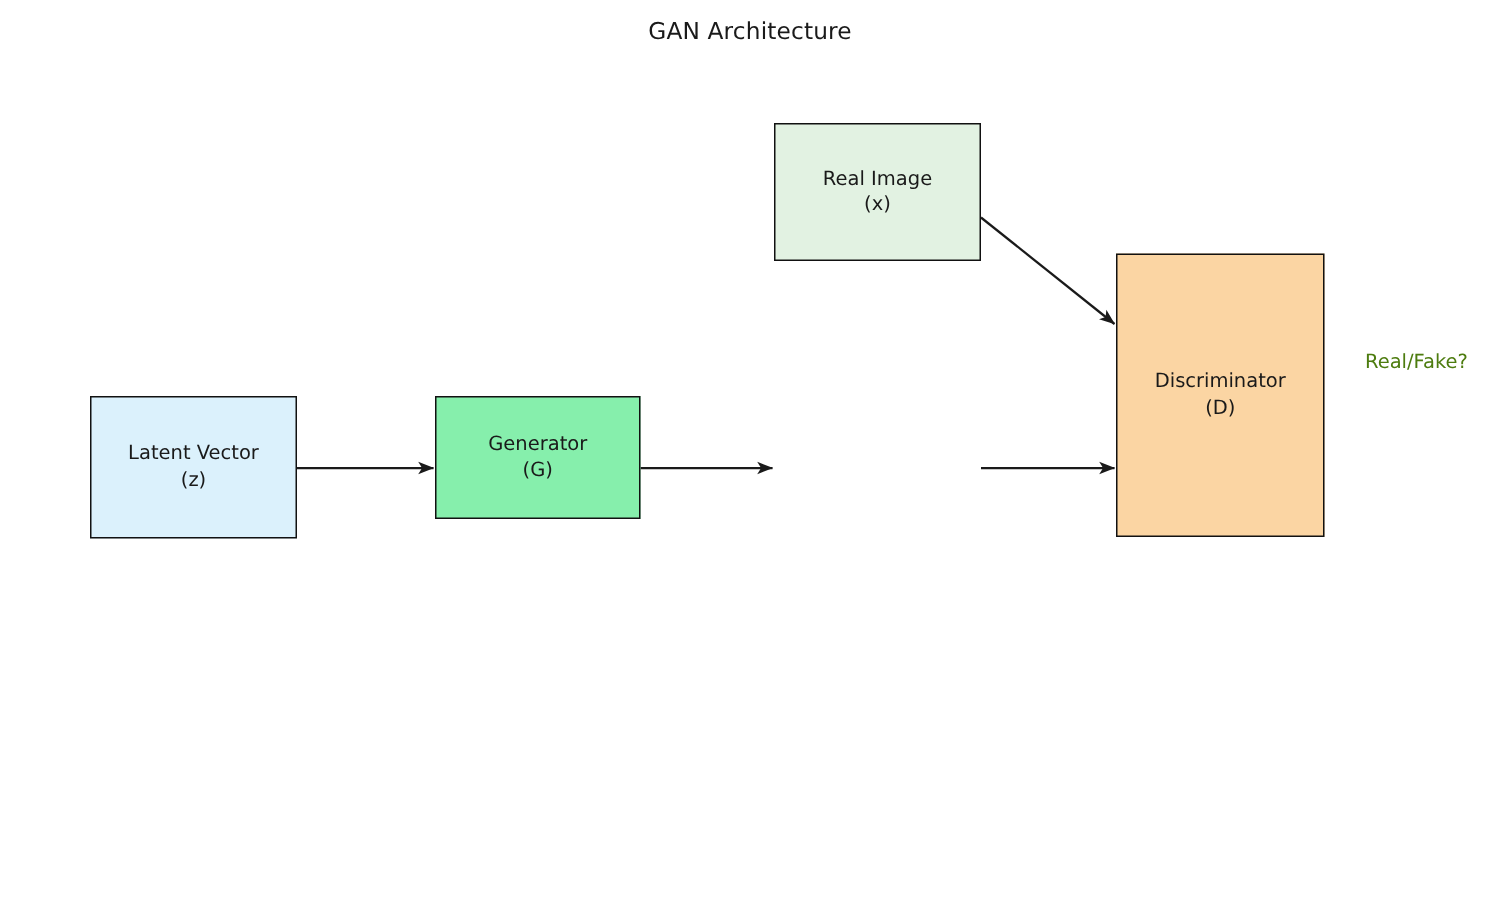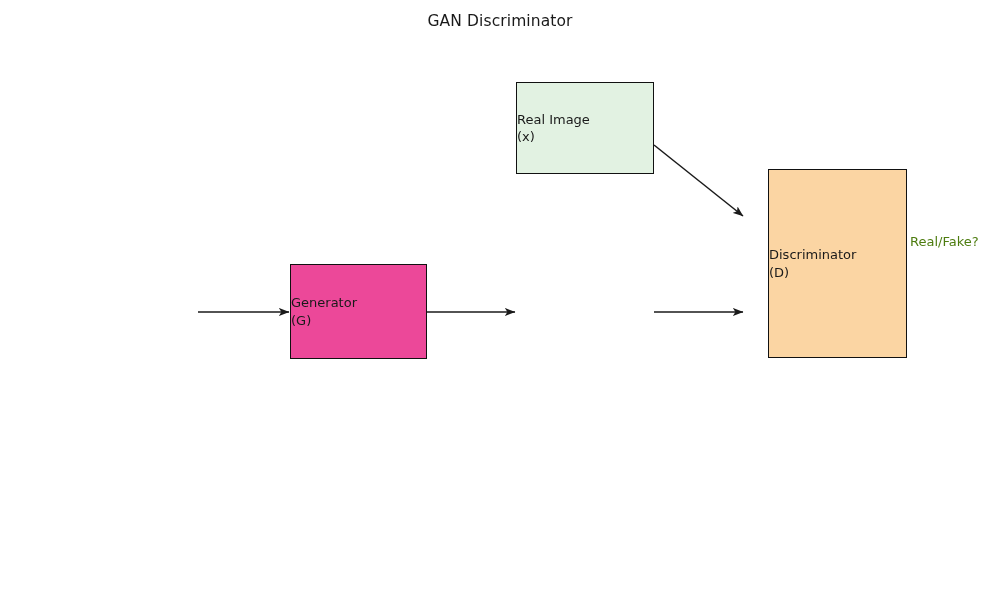--- a/index.html
+++ b/index.html
@@ -30,21 +30,21 @@
     font-size: 15.5px;
     color: #1a1a1a;
     letter-spacing: 0.1px;
   }
   .node {
     position: absolute;
     box-sizing: border-box;
     border: 1.4px solid #111111;
     display: flex;
     flex-direction: column;
-    align-items: flex-start;
+    align-items: center;
     justify-content: center;
     font-size: 13px;
     line-height: 1.33;
     color: #1a1a1a;
     text-align: center;
   }
   .node .line2 { display: block; }
   .edge-label {
     position: absolute;
     font-size: 13px;
@@ -58,48 +58,52 @@
     height: 600px;
     overflow: visible;
     pointer-events: none;
   }
 </style>
 </head>
 <body>
 
 <div id="canvas">
 
-  <div class="diagram-title">GAN Discriminator</div>
+  <div class="diagram-title">GAN Architecture</div>
 
   <svg class="arrows" viewBox="0 0 1000 600" xmlns="http://www.w3.org/2000/svg">
     <defs>
       <marker id="ah" markerWidth="11" markerHeight="9" refX="10.2" refY="4.5" orient="auto" markerUnits="userSpaceOnUse">
         <path d="M0,0.4 L10.6,4.5 L0,8.6 L2.6,4.5 Z" fill="#1a1a1a"></path>
       </marker>
     </defs>
     <g id="edge-group">
         <line x1="198" y1="312" x2="289" y2="312" stroke="#1a1a1a" stroke-width="1.5" marker-end="url(#ah)"></line>
         <line x1="427" y1="312" x2="515" y2="312" stroke="#1a1a1a" stroke-width="1.5" marker-end="url(#ah)"></line>
         <line x1="654" y1="312" x2="743" y2="312" stroke="#1a1a1a" stroke-width="1.5" marker-end="url(#ah)"></line>
         <line x1="654" y1="145" x2="743" y2="216" stroke="#1a1a1a" stroke-width="1.5" marker-end="url(#ah)"></line>
       </g>
   </svg>
 
+  <div class="node" id="node-latent" style="left: 60px; top: 264px; width: 138px; height: 95px; background: rgb(219, 241, 252); border-color: rgb(17, 17, 17);">
+    <span>Latent Vector</span>
+    <span class="line2">(z)</span>
+  </div>
 
-  <div class="node" id="node-generator" style="left: 290px; top: 264px; width: 137px; height: 95px; background: #ec4899; border-color: rgb(17, 17, 17);">
+  <div class="node" id="node-generator" style="left: 290px; top: 264px; width: 137px; height: 82px; background: #86efac; border-color: rgb(17, 17, 17);">
     <span>Generator</span>
     <span class="line2">(G)</span>
   </div>
 
 
   <div class="node" id="node-real" style="left: 516px; top: 82px; width: 138px; height: 92px; background: rgb(226, 242, 226); border-color: rgb(17, 17, 17);">
     <span>Real Image</span>
     <span class="line2">(x)</span>
   </div>
 
-  <div class="node" id="node-discriminator" style="left: 744px; top: 169px; width: 139px; height: 189px; background: rgb(251, 213, 163); border-color: rgb(17, 17, 17); margin-left: 24px;">
+  <div class="node" id="node-discriminator" style="left: 744px; top: 169px; width: 139px; height: 189px; background: rgb(251, 213, 163); border-color: rgb(17, 17, 17);">
     <span>Discriminator</span>
     <span class="line2">(D)</span>
   </div>
 
   <div class="edge-label" id="ann-output" style="left: 910px; top: 234px;">Real/Fake?</div>
 
 </div>
 
 </body></html>

